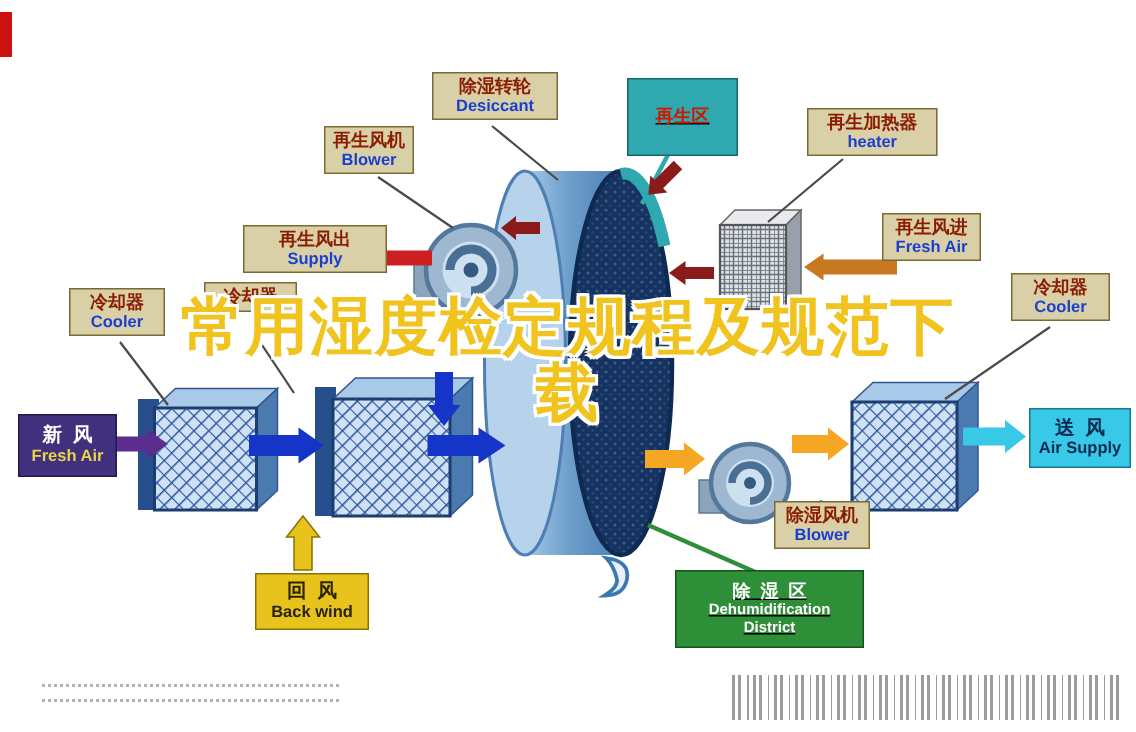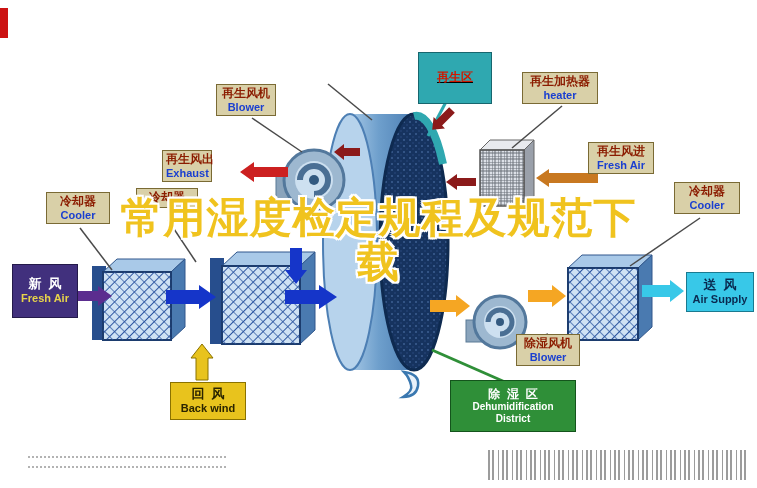--- a/index.html
+++ b/index.html
@@ -16,21 +16,21 @@
   .tan{background:#d9d0a8;border-color:#7a6a34;}
   .tan .zh{color:#8b1c00;} .tan .en{color:#1a3fd0;}
   .teal{background:#2fa8b0;border-color:#17666e;text-decoration:underline;}
   .teal .zh{color:#d01800;} .teal .en{color:#08353c;font-size:10px;}
   .purple{background:#41307d;border-color:#241a4a;}
   .purple .zh{color:#ffffff;font-size:13px;} .purple .en{color:#e8d44a;}
   .cyanbox{background:#38c8e8;border-color:#1a7a90;}
   .cyanbox .zh{color:#0a2a50;font-size:13px;} .cyanbox .en{color:#0a2a50;}
   .yellowbox{background:#e8c31d;border-color:#8a7200;}
   .yellowbox .zh{color:#2a2400;font-size:13px;} .yellowbox .en{color:#2a2400;}
-  .greenbox{background:#2f8f38;border-color:#14541c;}
+  .greenbox{background:#2f8f38;border-color:#14541c;text-decoration:underline;}
   .greenbox .zh{color:#ffffff;} .greenbox .en{color:#ffffff;font-size:10px;}
 
   
   .watermark{position:absolute;left:0;right:0;top:196px;z-index:30;text-align:center;
     font-size:42px;font-weight:bold;color:#f0c31e;line-height:1.05;letter-spacing:1px;
     pointer-events:none;
     text-shadow:-2px -2px 0 #fff,2px -2px 0 #fff,-2px 2px 0 #fff,2px 2px 0 #fff,
                 -2px 0 0 #fff,2px 0 0 #fff,0 -2px 0 #fff,0 2px 0 #fff;}
 
   
@@ -171,38 +171,42 @@
       <polygon points="0,-4 19,-4 19,-8 30,0 19,8 19,4 0,4" fill="#8b1a1a"></polygon>
       </g>
     <g transform="translate(598,178) rotate(180)">
       <polygon points="0,-5 49,-5 49,-9 62,0 49,9 49,5 0,5" fill="#c87820"></polygon>
       </g>
     <g transform="translate(452,110) rotate(135)">
       <polygon points="0,-4 18,-4 18,-8 28,0 18,8 18,4 0,4" fill="#8b1a1a"></polygon>
       </g>
   </svg>
 
+  <div class="node tan" style="left:288px;top:48px;width:84px">
+    <div class="zh">除湿转轮</div>
+    <div class="en">Desiccant</div>
+  </div>
 
   <div class="node teal" style="left:418px;top:52px;width:74px;height:52px">
     <div class="zh">再生区</div>
   </div>
 
   <div class="node tan" style="left:216px;top:84px;width:60px">
     <div class="zh">再生风机</div>
     <div class="en">Blower</div>
   </div>
 
-  <div class="node tan" style="left:522px;top:72px;width:76px">
+  <div class="node tan" style="left:538px;top:72px;width:87px">
     <div class="zh">再生加热器</div>
     <div class="en">heater</div>
   </div>
 
-  <div class="node tan" style="left:162px;top:150px;width:50px">
+  <div class="node tan" style="left:162px;top:150px;width:96px">
     <div class="zh">再生风出</div>
-    <div class="en">Exhaust</div>
+    <div class="en">Supply</div>
   </div>
 
   <div class="node tan" style="left:588px;top:142px;width:66px">
     <div class="zh">再生风进</div>
     <div class="en">Fresh Air</div>
   </div>
 
   <div class="node tan" style="left:46px;top:192px;width:64px">
     <div class="zh">冷却器</div>
     <div class="en">Cooler</div>
@@ -211,21 +215,21 @@
   <div class="node tan" style="left:136px;top:188px;width:62px">
     <div class="zh">冷却器</div>
     <div class="en"></div>
   </div>
 
   <div class="node tan" style="left:674px;top:182px;width:66px">
     <div class="zh">冷却器</div>
     <div class="en">Cooler</div>
   </div>
 
-  <div class="node purple" style="left:12px;top:264px;width:66px;height:54px">
+  <div class="node purple" style="left:12px;top:276px;width:66px;height:42px">
     <div class="zh">新  风</div>
     <div class="en">Fresh Air</div>
   </div>
 
   <div class="node yellowbox" style="left:170px;top:382px;width:76px;height:38px">
     <div class="zh">回  风</div>
     <div class="en">Back wind</div>
   </div>
 
   <div class="node cyanbox" style="left:686px;top:272px;width:68px;height:40px">

